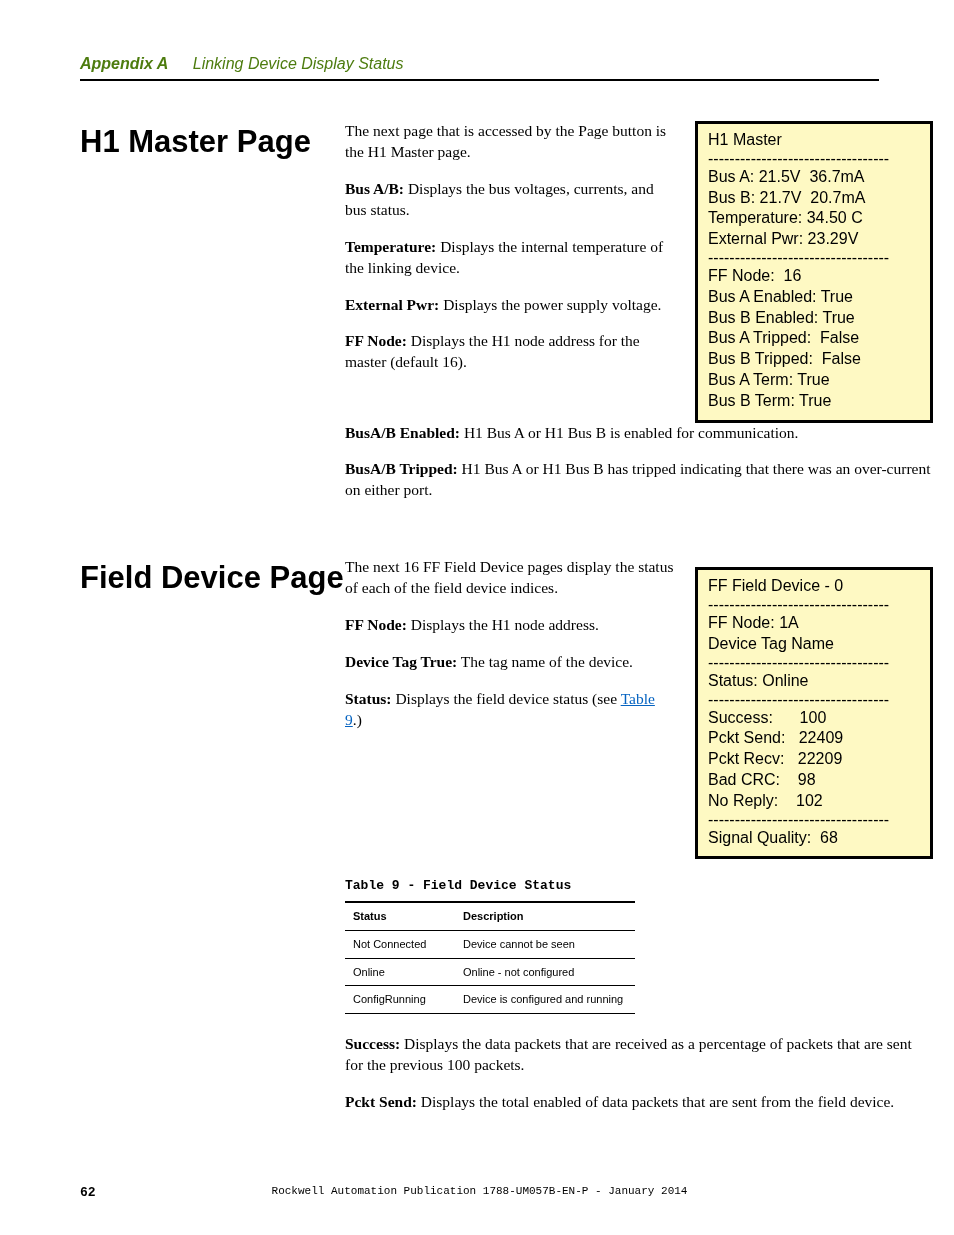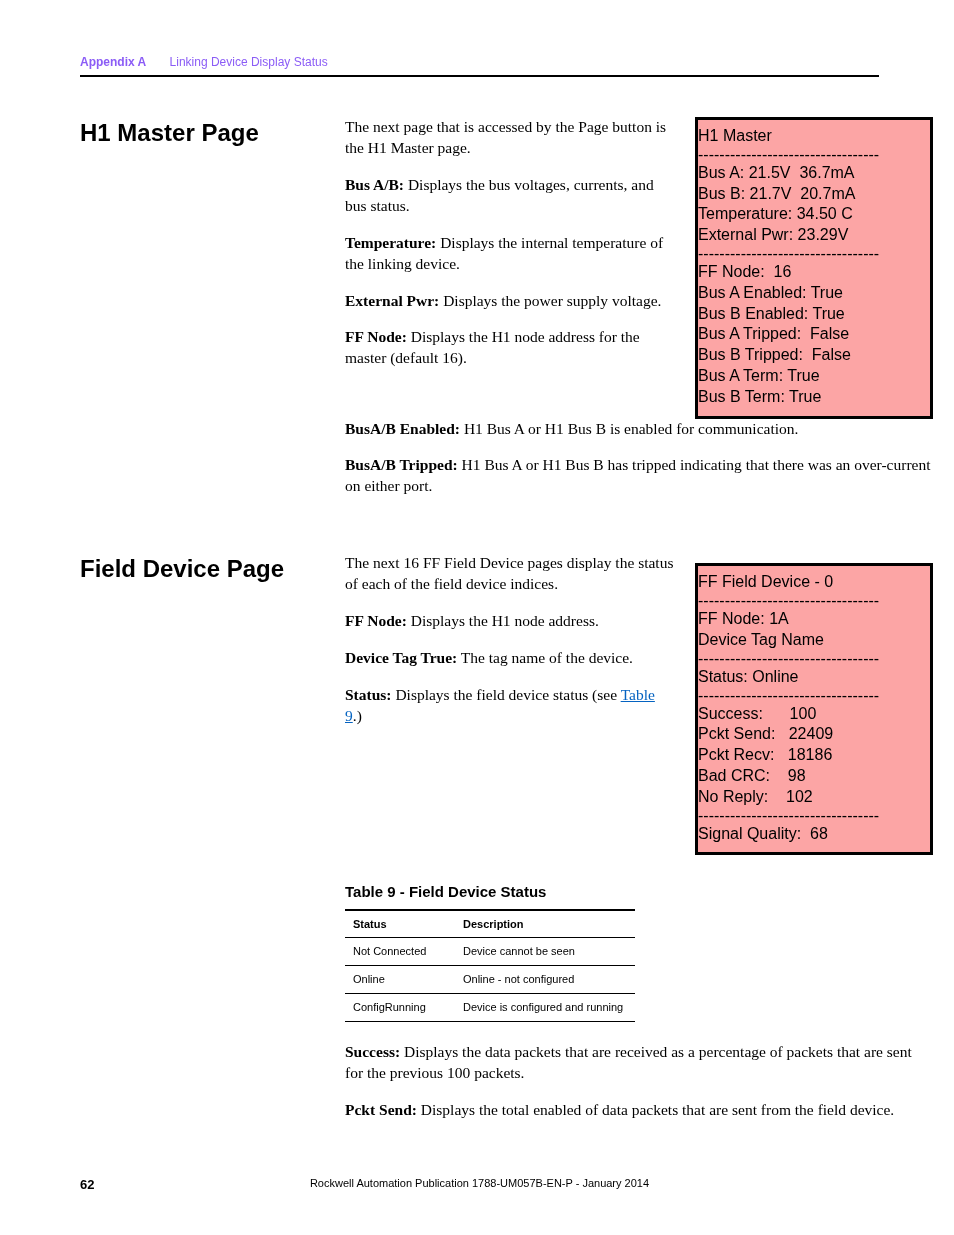--- a/index.html
+++ b/index.html
@@ -12,44 +12,45 @@
   }
   .page {
     width: 954px;
     height: 1235px;
     position: relative;
     box-sizing: border-box;
     padding: 55px 75px 0 80px;
   }
   .running-head {
     font-family: "Helvetica Neue", Arial, sans-serif;
-    font-size: 12px;
-    color: #8b5cf6;
+    font-size: 16px;
+    color: #4d7c0f;
     margin-bottom: 6px;
+    font-style: italic;
   }
   .running-head .appendix {
     font-weight: 700;
     margin-right: 20px;
   }
   .head-rule {
     border: none;
     border-top: 2px solid #000;
     margin: 0 0 40px 0;
   }
   .section {
     display: flex;
     align-items: flex-start;
     margin-bottom: 40px;
   }
   .side-heading {
     width: 265px;
     flex: 0 0 265px;
     font-family: "Helvetica Neue", Arial, sans-serif;
     font-weight: 700;
-    font-size: 24px;
+    font-size: 31px;
     line-height: 1.2;
     padding-top: 2px;
   }
   .body-col {
     flex: 1 1 auto;
     font-size: 15.5px;
     line-height: 1.35;
   }
   .body-col p {
     margin: 0 0 16px 0;
@@ -58,45 +59,45 @@
     width: 330px;
   }
   .float-row {
     display: flex;
     gap: 20px;
     align-items: flex-start;
   }
   .lcd {
     box-sizing: border-box;
     border: 3px solid #000;
-    background: #fca5a5;
+    background: #fef9c3;
     font-family: Arial, Helvetica, sans-serif;
     font-size: 16px;
     line-height: 1.3;
-    padding: 6px 8px 8px 0;
+    padding: 6px 8px 8px 10px;
     color: #000;
   }
   .lcd .dashes {
     font-family: Arial, Helvetica, sans-serif;
     letter-spacing: 0;
     white-space: nowrap;
     overflow: hidden;
     color: #000;
     font-size: 16px;
     line-height: 1;
     margin: 0;
   }
   .lcd .row { white-space: pre; }
   .lcd1 { width: 238px; }
   .lcd2 { width: 238px; }
   .table-caption {
-    font-family: Liberation Sans, sans-serif;
-    font-weight: 700;
-    font-size: 15px;
-    margin: 27px 0 6px 0;
+    font-family: Liberation Mono, monospace;
+    font-weight: 700;
+    font-size: 13px;
+    margin: 18px 0 6px 0;
   }
   table.status-table {
     border-collapse: collapse;
     font-family: "Helvetica Neue", Arial, sans-serif;
     font-size: 11px;
     width: 290px;
   }
   table.status-table th, table.status-table td {
     border-top: 1px solid #000;
     border-bottom: 1px solid #000;
@@ -107,24 +108,24 @@
   table.status-table thead tr th {
     border-top: 2px solid #000;
   }
   table.status-table th {
     font-weight: 700;
   }
   table.status-table col.c1 { width: 110px; }
   a.tlink { color: #0563c1; text-decoration: underline; }
   .footer {
     position: absolute;
-    bottom: 43px;
+    bottom: 35px;
     left: 80px;
     right: 75px;
-    font-family: Liberation Sans, sans-serif;
+    font-family: Liberation Mono, monospace;
     font-size: 11px;
     color: #000;
   }
   .footer .pnum { font-weight: 700; font-size: 13px; }
   .footer .pub {
     position: absolute;
     left: 0; right: 0;
     text-align: center;
   }
   b { font-weight: 700; }
@@ -204,21 +205,21 @@
         <div class="lcd lcd2" style="margin-top:10px;">
           <div class="row">FF Field Device - 0</div>
           <div class="dashes">----------------------------------</div>
           <div class="row">FF Node: 1A</div>
           <div class="row">Device Tag Name</div>
           <div class="dashes">----------------------------------</div>
           <div class="row">Status: Online</div>
           <div class="dashes">----------------------------------</div>
           <div class="row">Success:      100</div>
           <div class="row">Pckt Send:   22409</div>
-          <div class="row">Pckt Recv:   18186</div>
+          <div class="row">Pckt Recv:   22209</div>
           <div class="row">Bad CRC:    98</div>
           <div class="row">No Reply:    102</div>
           <div class="dashes">----------------------------------</div>
           <div class="row">Signal Quality:  68</div>
         </div>
       </div>
 
       <div class="table-caption">Table 9 - Field Device Status</div>
       <table class="status-table">
         <colgroup>

